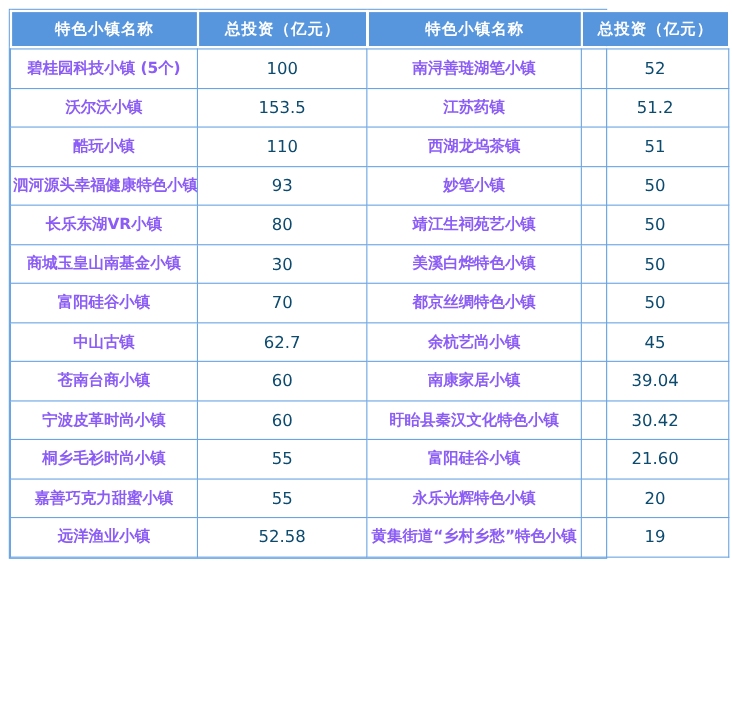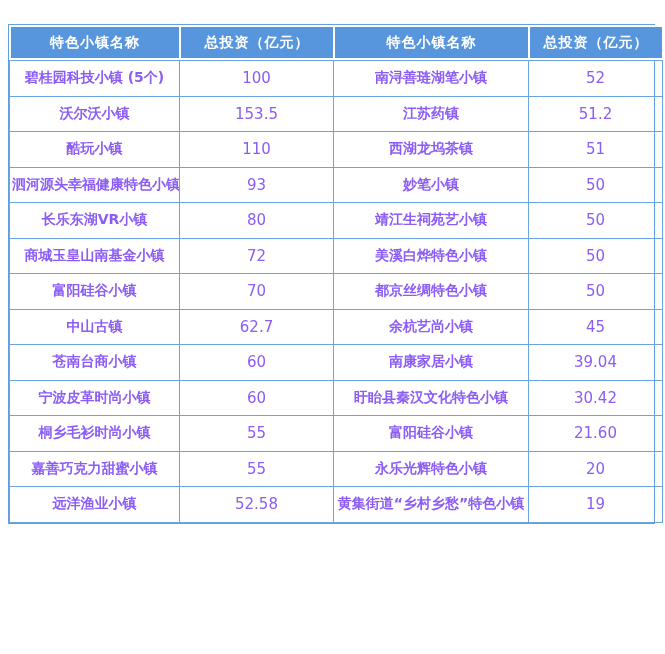--- a/index.html
+++ b/index.html
@@ -7,22 +7,22 @@
     padding: 0;
     background: #ffffff;
     width: 665px;
     height: 654px;
     overflow: hidden;
     font-family: "DejaVu Sans", "Liberation Sans", sans-serif;
   }
   .table-wrap {
     position: absolute;
     left: 8px;
-    top: 24px;
-    width: 647px;
+    top: 8px;
+    width: 544px;
     box-sizing: border-box;
     border: 1px solid #619fe0;
     background: #ffffff;
   }
   table {
     width: 100%;
     border-collapse: collapse;
     table-layout: fixed;
   }
   
@@ -48,21 +48,21 @@
     vertical-align: middle;
     white-space: nowrap;
     overflow: hidden;
     font-size: 14px;
   }
   .data-table td.name {
     color: #8b5cf6;
     font-weight: bold;
   }
   .data-table td.val {
-    color: #8b5cf6;
+    color: #0c4a6e;
     font-weight: normal;
     font-size: 15px;
   }
 </style>
 </head>
 <body>
 
 <div class="table-wrap">
 
   <table class="header-table">
@@ -122,21 +122,21 @@
 
   <tr>
     <td class="name">长乐东湖VR小镇</td>
     <td class="val">80</td>
     <td class="name">靖江生祠苑艺小镇</td>
     <td class="val">50</td>
   </tr>
 
   <tr>
     <td class="name">商城玉皇山南基金小镇</td>
-    <td class="val">72</td>
+    <td class="val">30</td>
     <td class="name">美溪白烨特色小镇</td>
     <td class="val">50</td>
   </tr>
 
   <tr>
     <td class="name">富阳硅谷小镇</td>
     <td class="val">70</td>
     <td class="name">都京丝绸特色小镇</td>
     <td class="val">50</td>
   </tr>

